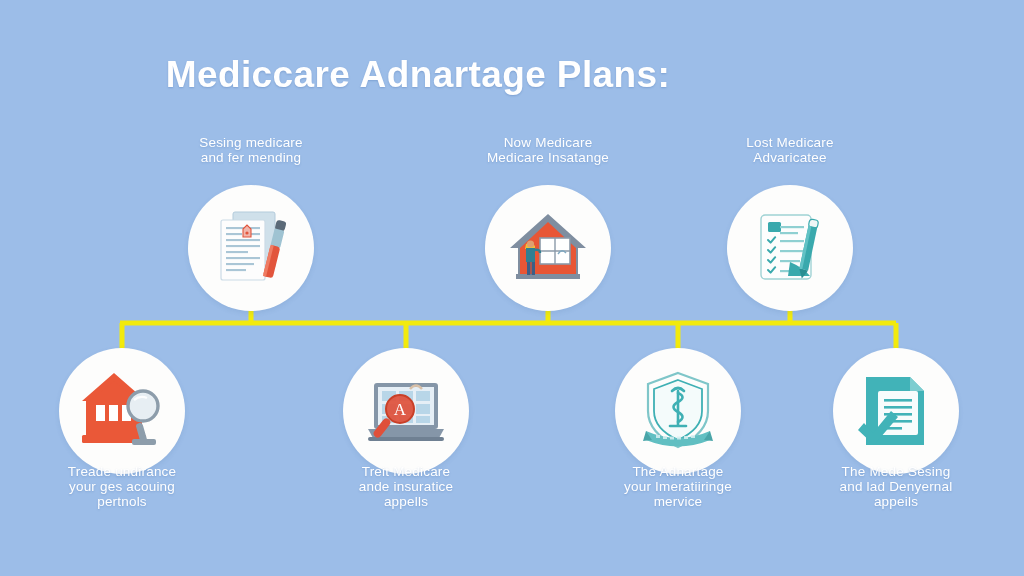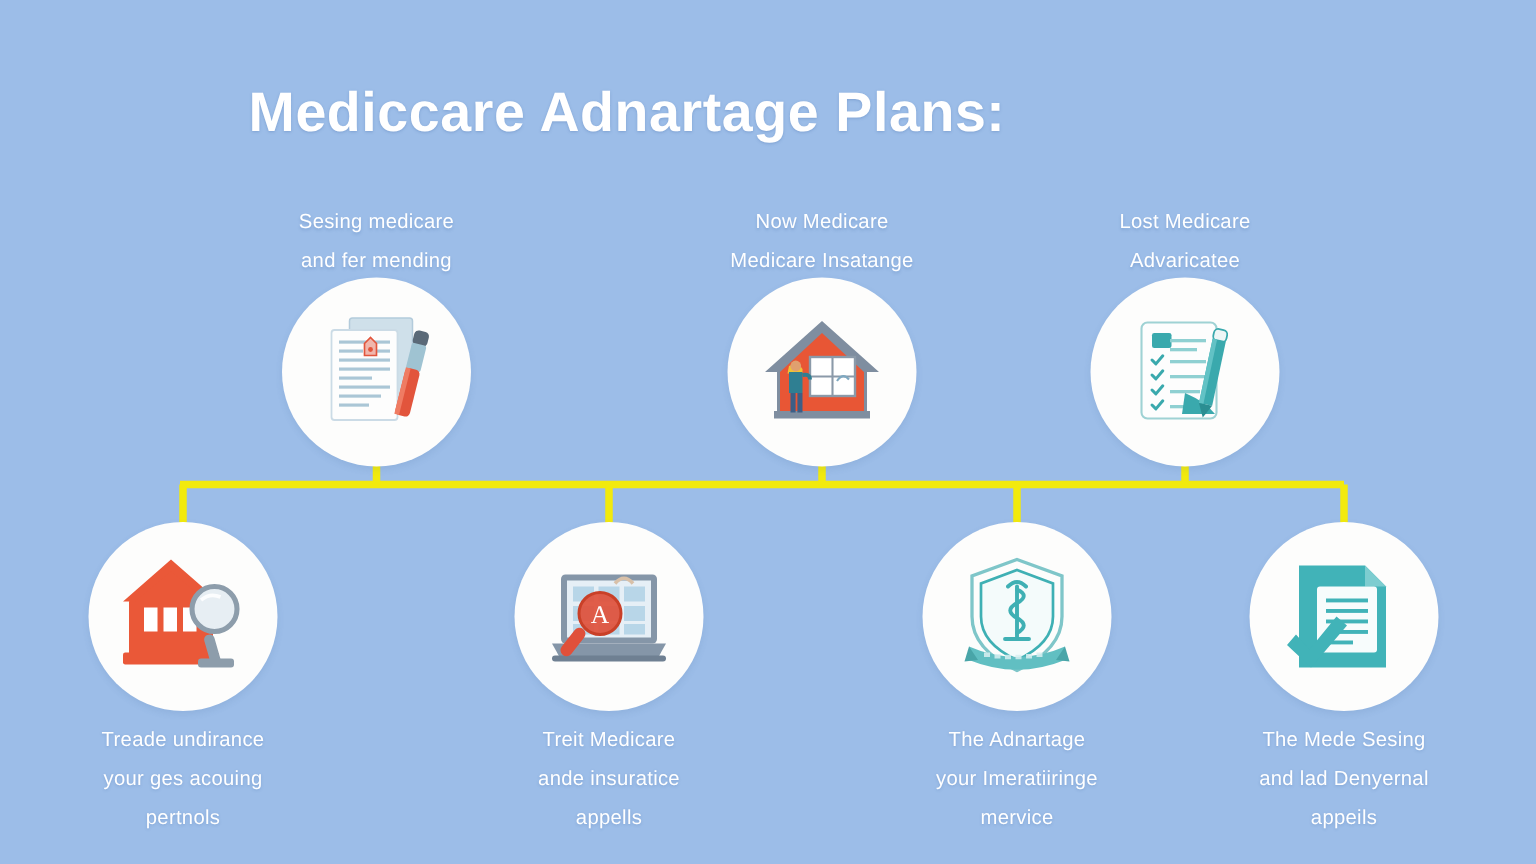--- a/index.html
+++ b/index.html
@@ -62,21 +62,21 @@
     display: flex;
     align-items: center;
     justify-content: center;
     overflow: hidden;
   }
   .node-caption {
     position: absolute;
     text-align: center;
     color: #ffffff;
     font-size: 13.5px;
-    line-height: 26px;
+    line-height: 15px;
     letter-spacing: 0.2px;
     text-shadow: 0 1px 2px rgba(70,110,170,0.30);
     white-space: pre-line;
   }
 
   
   .top .bubble {
     width: 126px;
     height: 126px;
     left: 0;
@@ -90,21 +90,21 @@
 
   
   .bottom .bubble {
     width: 126px;
     height: 126px;
     left: 0;
     top: 0;
   }
   .bottom .node-caption {
     left: -35px;
-    top: 132px;
+    top: 116px;
     width: 196px;
     text-align: center;
   }
 
   .icon-svg { display: block; }
 </style>
 </head>
 <body>
 
 <div id="canvas">

